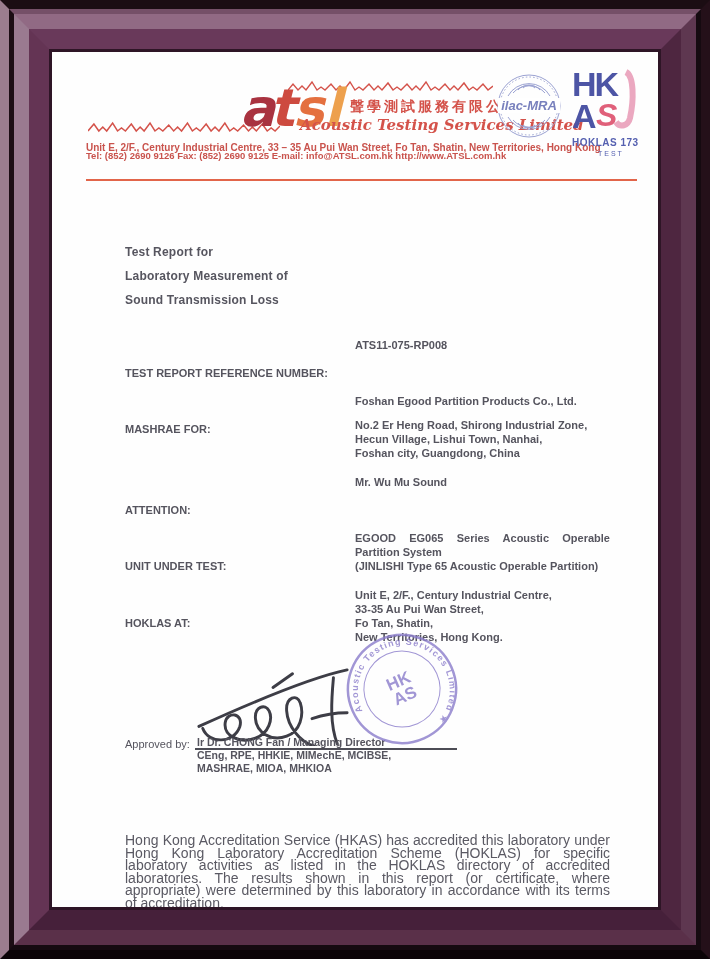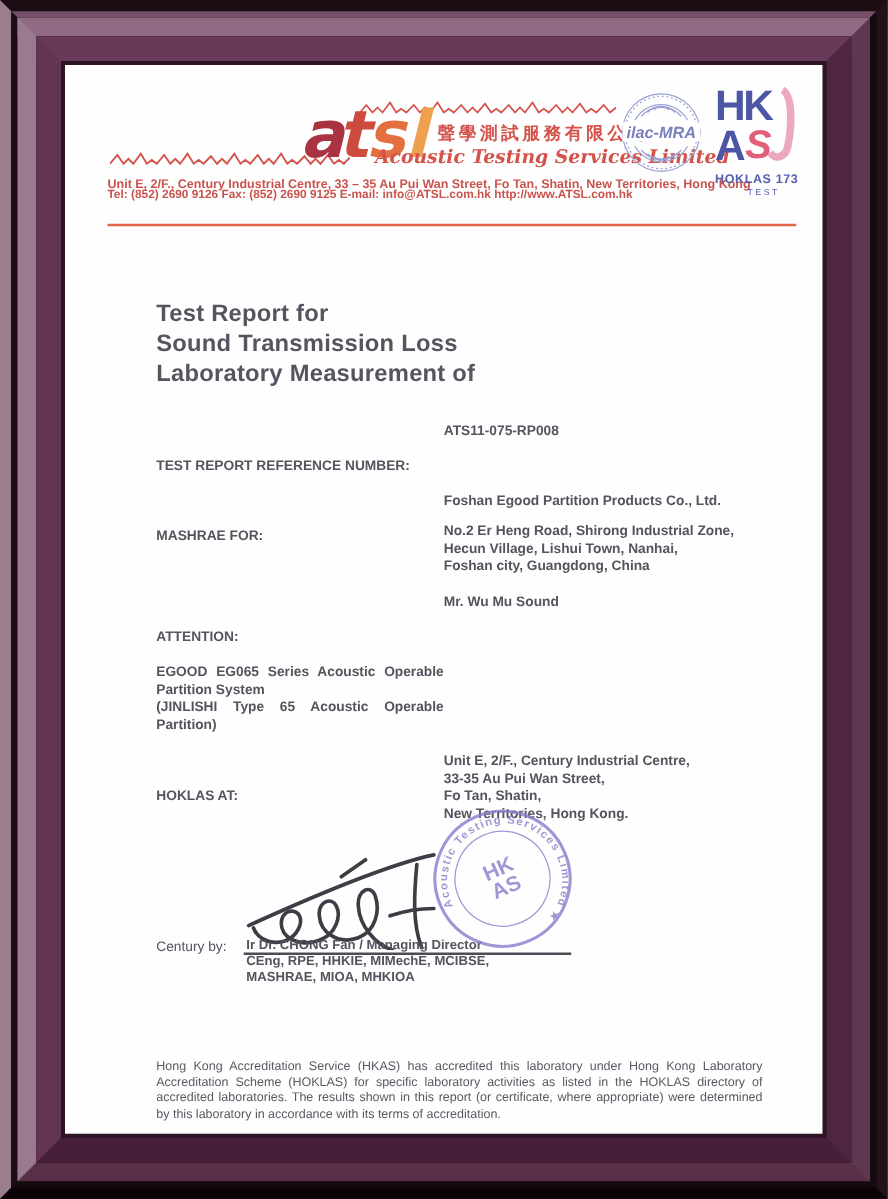--- a/index.html
+++ b/index.html
@@ -36,21 +36,21 @@
            letter-spacing:3px;color:#d4524a;font-family:"DejaVu Sans",sans-serif;}
   .en-name{position:absolute;left:212px;top:46px;font-size:15px;font-style:italic;
            font-weight:bold;color:#d4524a;font-family:"DejaVu Serif",serif;}
   .addr1{position:absolute;left:-2px;top:72px;font-size:10px;color:#c9534d;font-weight:bold;white-space:nowrap;}
   .addr2{position:absolute;left:-2px;top:80px;font-size:9.5px;color:#c9534d;font-weight:bold;white-space:nowrap;}
   .head-rule{position:absolute;left:-2px;top:109px;width:551px;height:2px;background:#e2654a;}
   .ilac{position:absolute;left:408px;top:2px;}
   .hkas{position:absolute;left:480px;top:-4px;}
 
   
-  .title{margin:42px 48px 0 73px;font-size:19px;font-weight:bold;line-height:24px;
+  .title{margin:42px 48px 0 73px;font-size:12px;font-weight:bold;line-height:24px;
          color:#56555f;letter-spacing:.2px;}
 
   
   .fields{margin:26px 48px 0 73px;font-size:11px;}
   .field-row{display:grid;grid-template-columns:230px 1fr;margin-bottom:15px;}
   .field-label{font-weight:bold;margin-top:29px;}
   .field-value{font-weight:bold;line-height:14px;}
   .pre{white-space:pre-line;}
   .sub-block{margin-top:10px;}
   .just{text-align:justify;}
@@ -61,21 +61,21 @@
   .approved-label{position:absolute;left:0;top:60px;font-size:11px;}
   .signature-svg{position:absolute;left:70px;top:-14px;width:156px;height:82px;}
   .sig-line{position:absolute;left:70px;top:70px;width:262px;height:0;
             border-top:2px solid #4c4c55;}
   .sig-name{position:absolute;left:72px;top:58px;font-size:10.5px;font-weight:bold;
             line-height:13px;}
   .stamp{position:absolute;left:218px;top:-48px;width:118px;height:118px;
          opacity:.8;transform:rotate(-24deg);}
 
   
-  .footer{margin:6px 48px 0 73px;font-size:10px;line-height:12.5px;color:#5a5963;}
+  .footer{margin:6px 48px 0 73px;font-size:14px;line-height:12.5px;color:#5a5963;}
   .accred{text-align:justify;}
 </style>
 </head>
 <body>
 
 <div class="frame-r1">
  <div class="frame-r2">
   <div class="frame-r3">
    <div class="frame-r4">
     <div class="frame-r5">
@@ -128,22 +128,22 @@
           <text x="4" y="62" font-size="34" font-weight="bold" fill="#4d55a5">A</text>
           <path d="M58,6 C66,10 66,34 62,52 C60,60 52,62 48,56" fill="none" stroke="#eba8c0" stroke-width="6"></path>
           <text x="28" y="60" font-size="32" font-weight="bold" font-style="italic" fill="#e0607a">S</text>
           <text x="4" y="80" font-size="10" font-weight="bold" fill="#5560b0" letter-spacing="0.5">HOKLAS 173</text>
           <text x="30" y="90" font-size="7" fill="#5560b0" letter-spacing="2">TEST</text>
         </svg>
       </div>
 
       <div class="title">
         <div>Test Report for</div>
+        <div>Laboratory Measurement of</div>
         <div>Sound Transmission Loss</div>
-        <div>Laboratory Measurement of</div>
       </div>
 
       <div class="fields">
 
         <div class="field-row">
           <div class="field-label">TEST REPORT REFERENCE NUMBER:</div>
           <div class="field-value">ATS11-075-RP008</div>
         </div>
 
 
@@ -156,38 +156,39 @@
 Foshan city, Guangdong, China</div>
           </div>
         </div>
 
         <div class="field-row">
           <div class="field-label">ATTENTION:</div>
           <div class="field-value">Mr. Wu Mu Sound</div>
         </div>
 
         <div class="field-row">
+          <div class="field-label">UNIT UNDER TEST:</div>
           <div>
             <div class="field-value just">EGOOD EG065 Series Acoustic Operable Partition System</div>
             <div class="field-value just">(JINLISHI Type 65 Acoustic Operable Partition)</div>
           </div>
         </div>
 
 
         <div class="field-row">
           <div class="field-label">HOKLAS AT:</div>
           <div class="field-value pre">Unit E, 2/F., Century Industrial Centre,
 33-35 Au Pui Wan Street,
 Fo Tan, Shatin,
 New Territories, Hong Kong.</div>
         </div>
       </div>
 
       <div class="sig-section">
-        <div class="approved-label">Century by:</div>
+        <div class="approved-label">Approved by:</div>
 
         <svg class="signature-svg" viewBox="0 0 160 84">
           <g fill="none" stroke="#3d3d46" stroke-width="3" stroke-linecap="round">
             <path d="M4,64 C 48,44 118,14 156,6"></path>
             <path d="M8,66 C 14,82 40,82 46,64 C 50,50 33,48 31,60 C 29,74 46,82 62,76 C 76,71 80,56 76,48 C 72,40 61,44 62,56 C 63,70 78,80 94,74 C 108,69 112,52 108,40 C 105,30 93,34 94,48 C 95,64 108,80 122,84"></path>
             <path d="M142,14 C 140,36 138,62 146,82"></path>
             <path d="M120,56 C 132,52 146,50 156,50"></path>
             <path d="M80,24 L100,10"></path>
           </g>
         </svg>

